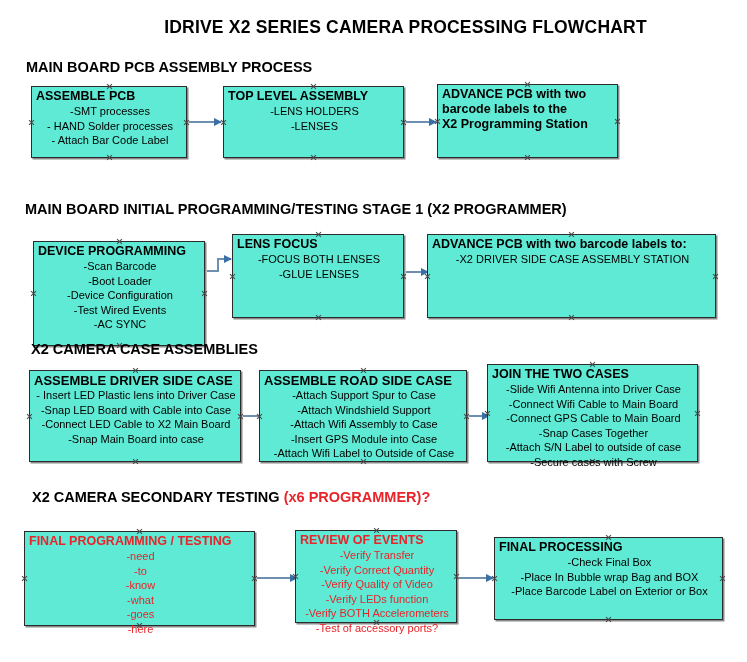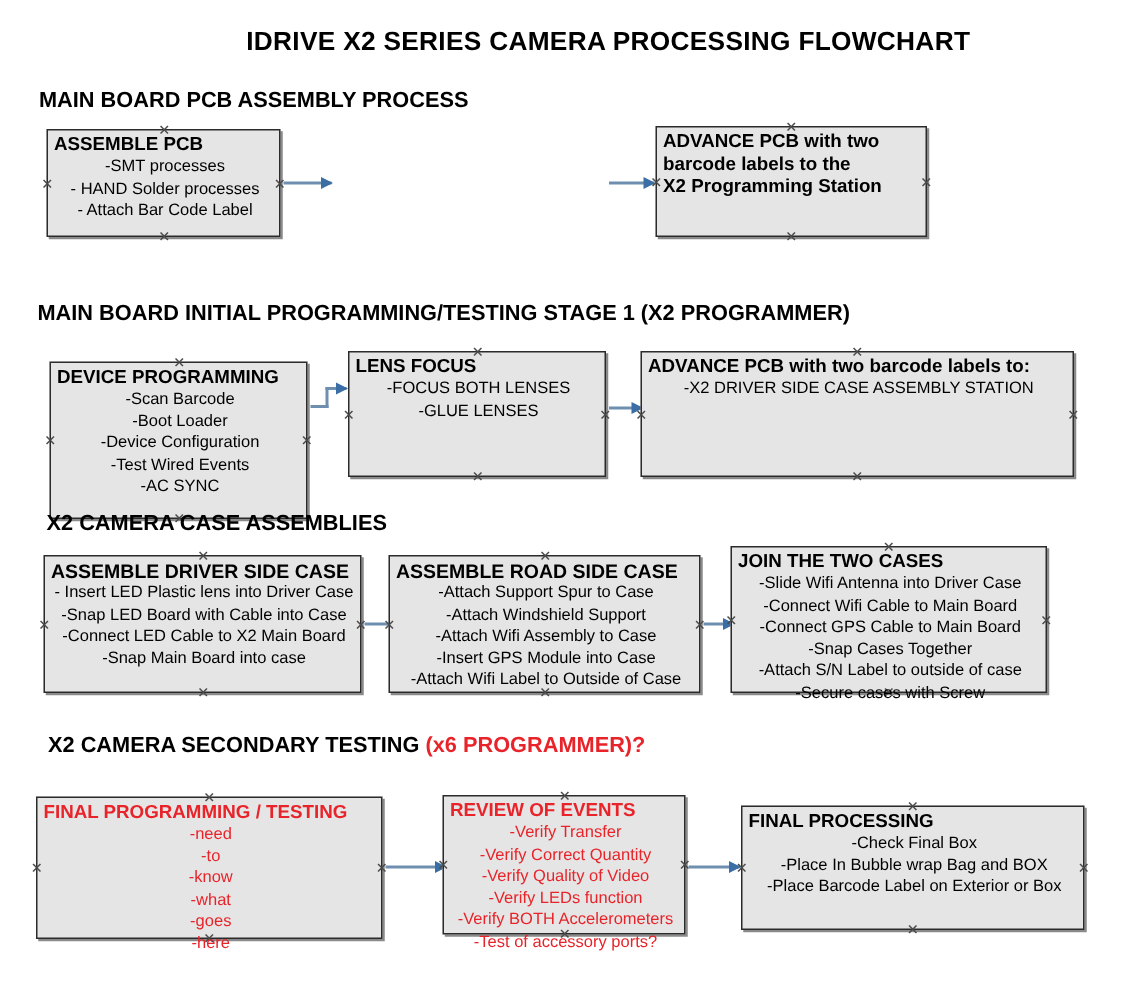--- a/index.html
+++ b/index.html
@@ -37,21 +37,21 @@
     font-size: 14.5px;
     font-weight: bold;
     color: #000000;
     white-space: nowrap;
   }
   .section-header .accent {
     color: #e8242a;
   }
   .box {
     position: absolute;
-    background: #e5e5e5;
+    background: #5eead4;
     border: 1px solid #2b2b2b;
     box-sizing: border-box;
     box-shadow: 1.5px 1.5px 0 0 #8a8a8a;
     overflow: visible;
   }
   .box-inner {
     position: absolute;
     left: 4px;
     top: 2px;
     right: 2px;
@@ -136,20 +136,31 @@
     <div class="box-inner">
       <div class="box-title">ASSEMBLE PCB</div>
       <div class="box-line">-SMT processes</div>
       <div class="box-line">- HAND Solder processes</div>
       <div class="box-line">- Attach Bar Code Label</div>
     </div>
   </div>
 
   <div class="arrow" style="left:189px; top:121px; width:32px;"></div>
 
+  <div class="box" style="left:223px; top:86px; width:181px; height:72px;">
+    <span class="handle h-top"></span>
+    <span class="handle h-bottom"></span>
+    <span class="handle h-left"></span>
+    <span class="handle h-right"></span>
+    <div class="box-inner">
+      <div class="box-title">TOP LEVEL ASSEMBLY</div>
+      <div class="box-line">-LENS HOLDERS</div>
+      <div class="box-line">-LENSES</div>
+    </div>
+  </div>
 
   <div class="arrow" style="left:406px; top:121px; width:30px;"></div>
 
   <div class="box" style="left:437px; top:84px; width:181px; height:74px;">
     <span class="handle h-top"></span>
     <span class="handle h-bottom"></span>
     <span class="handle h-left"></span>
     <span class="handle h-right"></span>
     <div class="box-inner">
       <div class="box-title">ADVANCE PCB with two</div>

